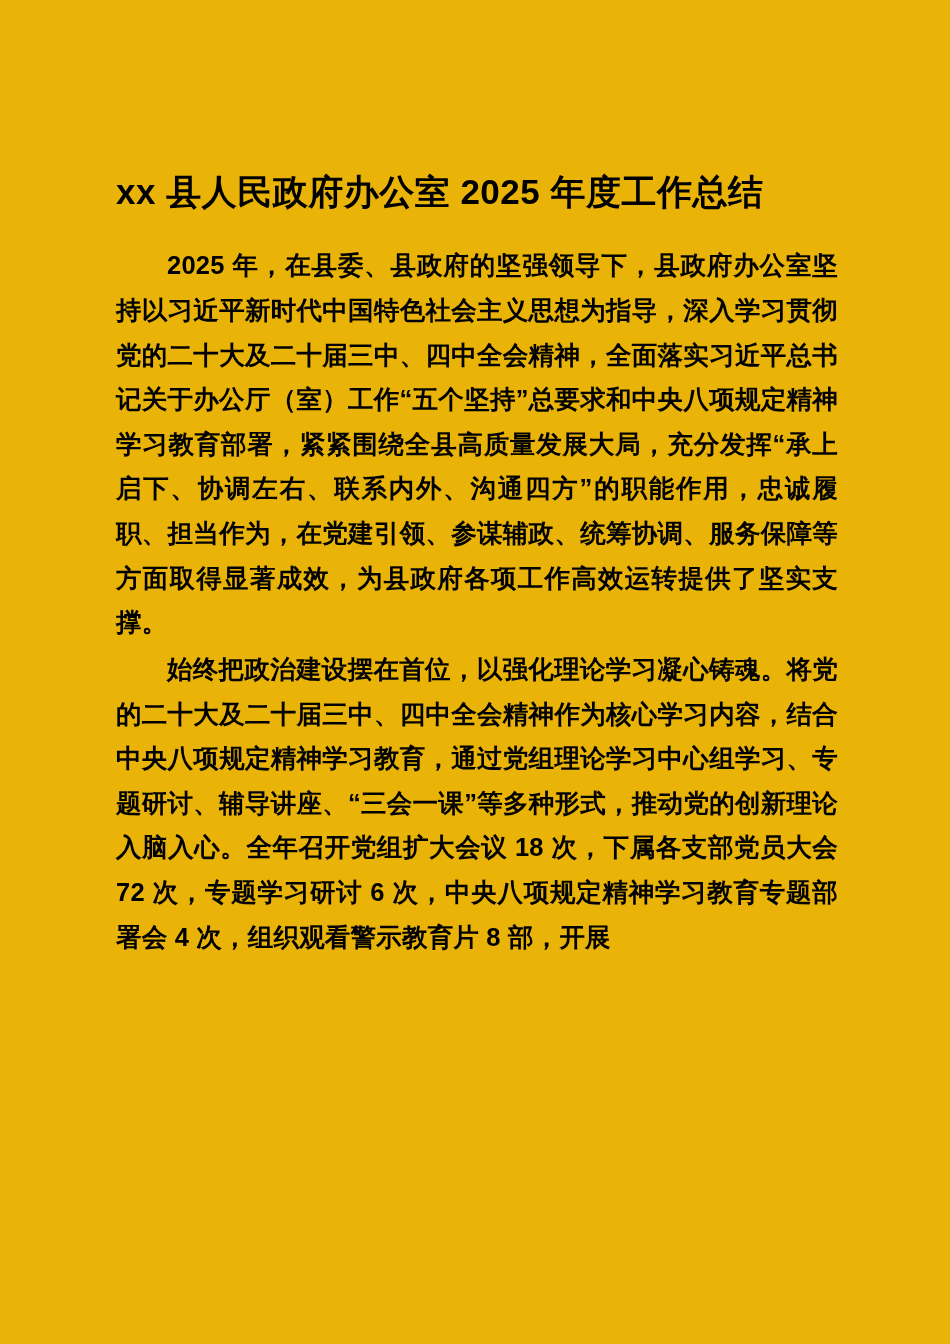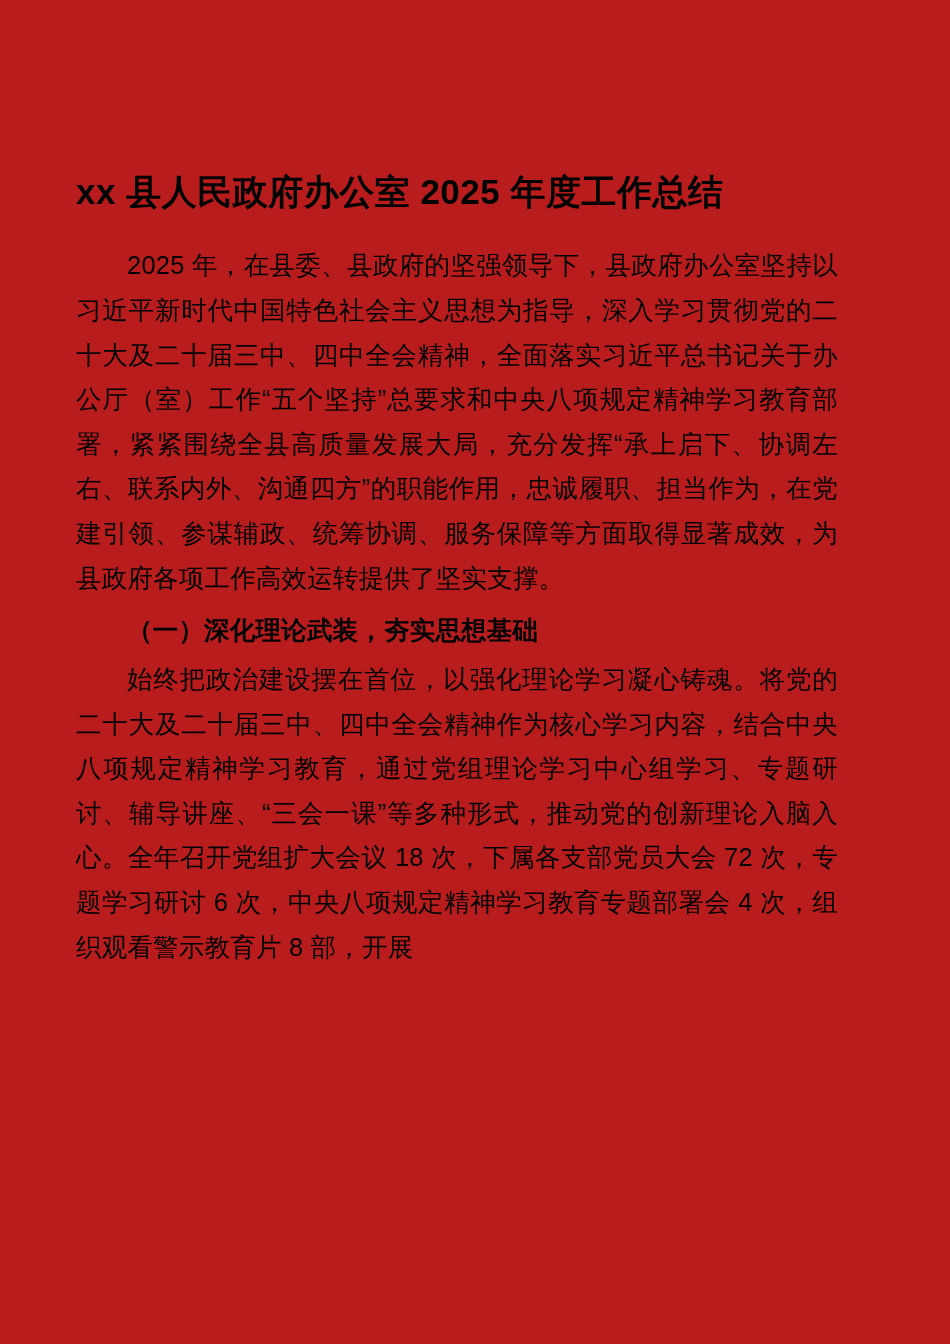--- a/index.html
+++ b/index.html
@@ -11,40 +11,41 @@
     width: 950px;
     height: 1344px;
     font-family: "Liberation Sans", sans-serif;
     color: #000000;
     overflow: hidden;
   }
   .page {
     box-sizing: border-box;
     width: 950px;
     height: 1344px;
-    padding: 168px 112px 0 76px;
-    background: #b91c1c;
+    padding: 168px 112px 0 116px;
+    background: #eab308;
   }
   .doc-title {
     font-size: 35px;
     font-weight: bold;
     line-height: 1.35;
     letter-spacing: 0.5px;
     margin: 0 0 28px 0;
     text-align: left;
     white-space: nowrap;
   }
   .para {
     font-size: 25.5px;
     line-height: 1.75;
     text-align: justify;
     text-justify: inter-ideograph;
     margin: 0 0 2px 0;
     text-indent: 2em;
     letter-spacing: 0.2px;
+    font-weight: bold;
   }
   .heading-1 {
     font-size: 25.5px;
     line-height: 1.75;
     margin: 14px 0 4px 0;
     text-indent: 2em;
     letter-spacing: 0.2px;
   }
   .heading-2 {
     font-size: 25.5px;
@@ -58,17 +59,16 @@
 </head>
 <body>
 
 <div class="page">
 
   <h1 class="doc-title">xx 县人民政府办公室 2025 年度工作总结</h1>
 
   <p class="para">2025 年，在县委、县政府的坚强领导下，县政府办公室坚持以习近平新时代中国特色社会主义思想为指导，深入学习贯彻党的二十大及二十届三中、四中全会精神，全面落实习近平总书记关于办公厅（室）工作“五个坚持”总要求和中央八项规定精神学习教育部署，紧紧围绕全县高质量发展大局，充分发挥“承上启下、协调左右、联系内外、沟通四方”的职能作用，忠诚履职、担当作为，在党建引领、参谋辅政、统筹协调、服务保障等方面取得显著成效，为县政府各项工作高效运转提供了坚实支撑。</p>
 
 
-  <p class="heading-2">（一）深化理论武装，夯实思想基础</p>
 
   <p class="para">始终把政治建设摆在首位，以强化理论学习凝心铸魂。将党的二十大及二十届三中、四中全会精神作为核心学习内容，结合中央八项规定精神学习教育，通过党组理论学习中心组学习、专题研讨、辅导讲座、“三会一课”等多种形式，推动党的创新理论入脑入心。全年召开党组扩大会议 18 次，下属各支部党员大会 72 次，专题学习研讨 6 次，中央八项规定精神学习教育专题部署会 4 次，组织观看警示教育片 8 部，开展</p>
 
 </div>
 
 </body></html>

